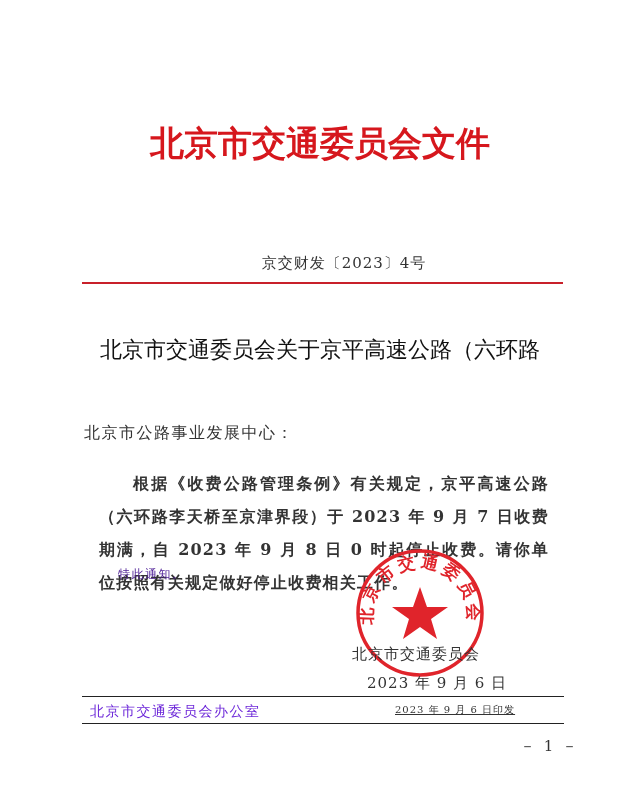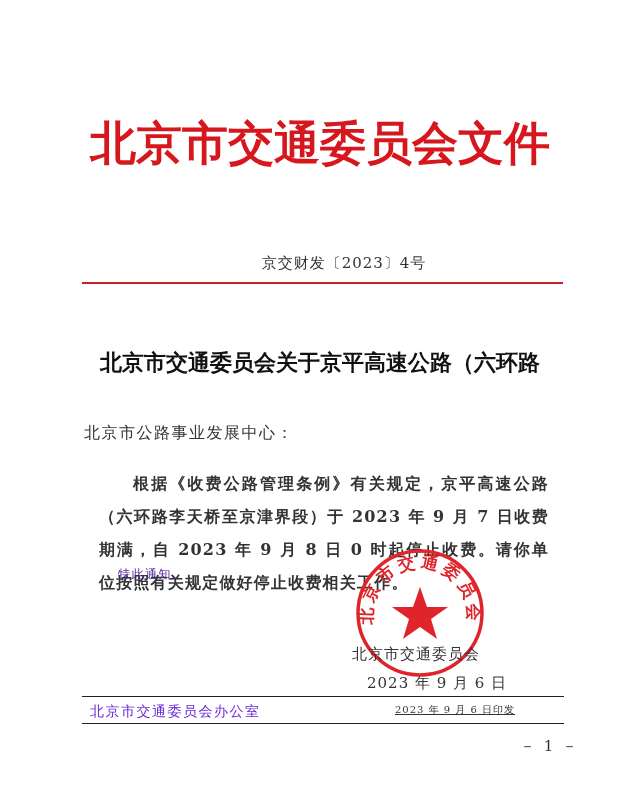--- a/index.html
+++ b/index.html
@@ -3,32 +3,32 @@
   <meta charset="utf-8">
   <style>
     html, body { margin: 0; padding: 0; }
     body {
       width: 640px; height: 789px; background: #ffffff; position: relative; overflow: hidden;
       font-family: "DejaVu Serif", "Liberation Serif", serif; color: #222;
     }
     .abs { position: absolute; }
     .header-title {
       left: 0; width: 640px; top: 108px; text-align: center;
-      font-size: 46px; font-weight: bold; color: #d6171d; letter-spacing: 0px;
+      font-size: 34px; font-weight: bold; color: #d6171d; letter-spacing: 0px;
       font-family: "DejaVu Serif", serif; line-height: 70px;
     }
     .doc-number {
       left: 0; width: 640px; top: 254px; text-align: center; font-size: 15px; color: #333;
       letter-spacing: 1px;
       padding-left: 24px;
     }
     .red-rule { left: 82px; width: 481px; top: 282px; height: 2px; background: #c8202a; }
     .notice-title {
-      left: 60px; width: 520px; top: 333px; text-align: center; font-size: 22px; font-weight: bold;
-      line-height: 33px; color: #111; letter-spacing: 0px; margin-top: 13px;
+      left: 60px; width: 520px; top: 333px; text-align: center; font-size: 22px; font-weight: normal;
+      line-height: 33px; color: #111; letter-spacing: 0px;
     }
     .addressee { left: 84px; top: 423px; font-size: 16px; letter-spacing: 1.5px; color: #333; }
     .body-text {
       left: 84px; width: 480px; top: 452px; font-size: 16px; line-height: 33px; color: #333;
       letter-spacing: 1.2px; text-align: justify;
     }
     .body-text p { margin: 15px; font-weight: bold; }
     .indent { text-indent: 34px; }
     .closing { left: 118px; top: 566px; font-size: 12px; letter-spacing: 1.5px; color: #4c1d95; }
     .seal { left: 354px; top: 547px; width: 132px; height: 132px; }

